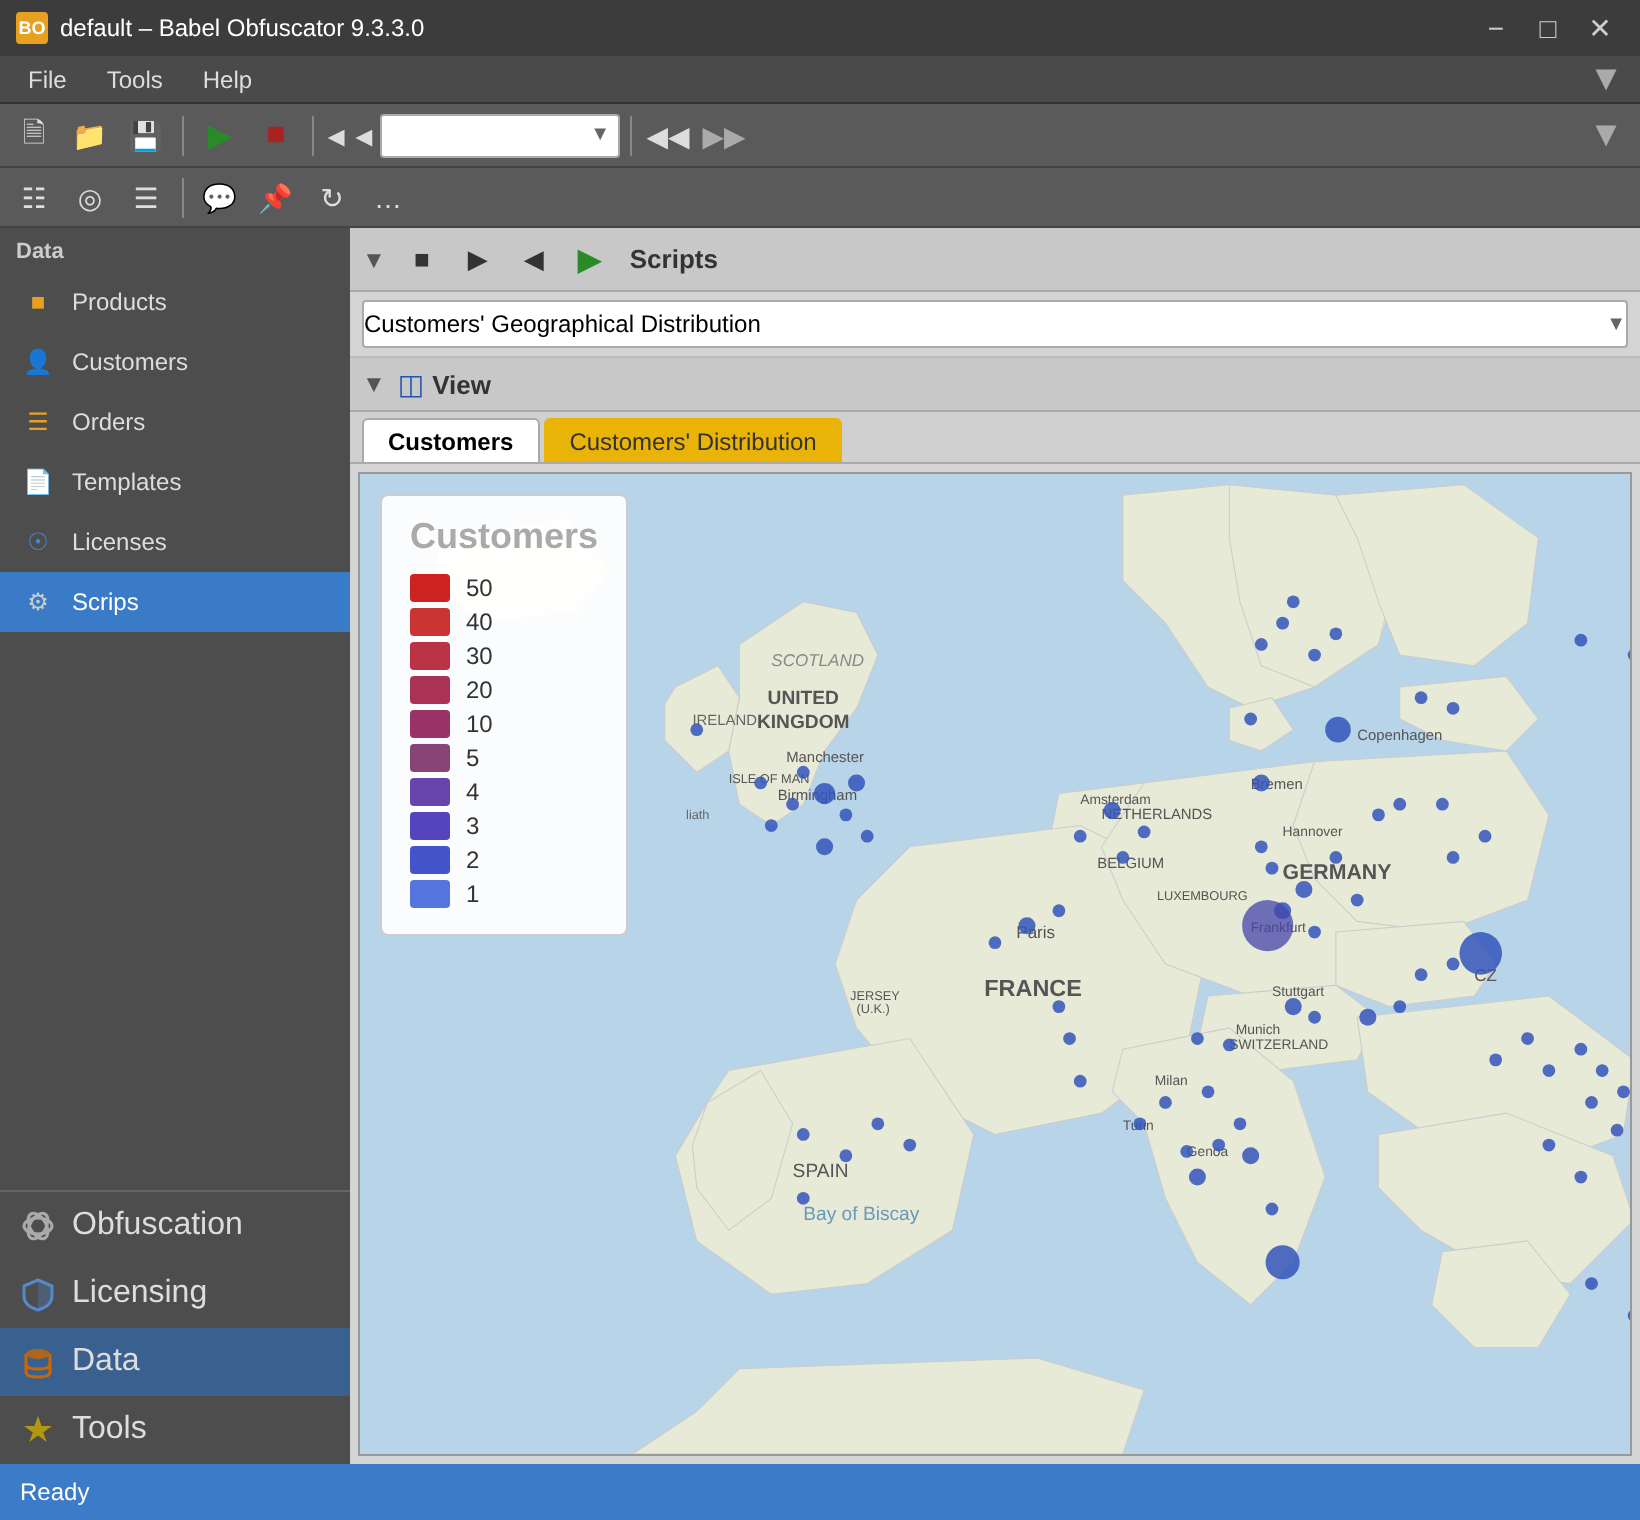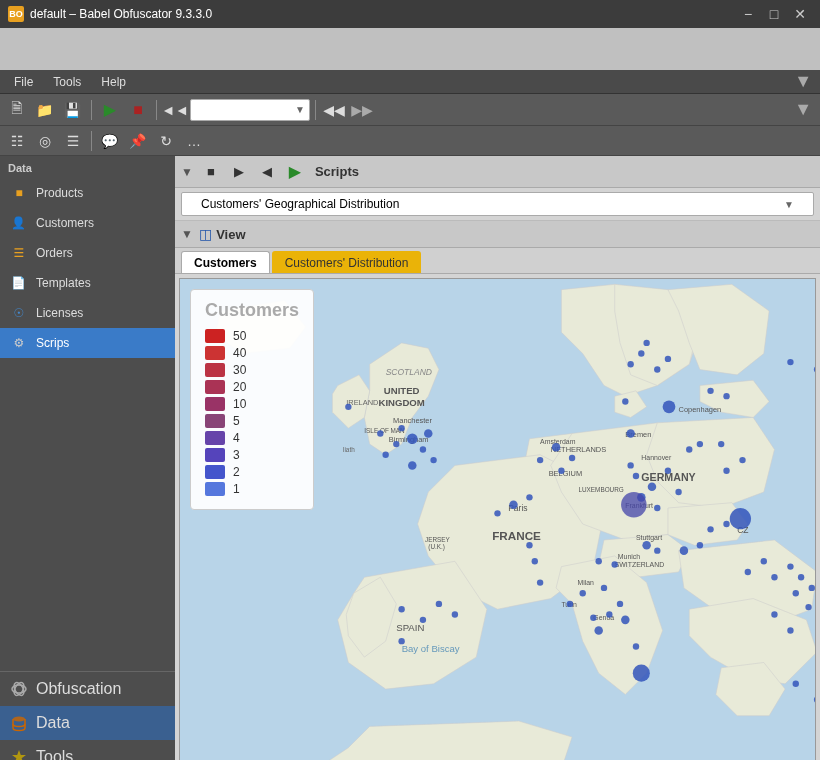--- a/index.html
+++ b/index.html
@@ -21,21 +21,20 @@
     .title-btn { width: 24px; height: 20px; background: transparent; border: none; color: #ccc; cursor: pointer; font-size: 14px; display: flex; align-items: center; justify-content: center; }
 
     
     .menu-bar {
       background: #4a4a4a;
       height: 24px;
       display: flex;
       align-items: center;
       padding: 0 4px;
       border-bottom: 1px solid #333;
-      margin-top: 42px;
     }
     .menu-item { color: #ddd; padding: 2px 10px; cursor: pointer; font-size: 12px; }
 
     
     .toolbar {
       background: #5a5a5a;
       height: 32px;
       display: flex;
       align-items: center;
       padding: 0 4px;
@@ -158,21 +157,21 @@
       padding: 4px 6px;
       display: flex;
       align-items: center;
     }
     .view-dropdown {
       flex: 1;
       height: 24px;
       background: #fff;
       border: 1px solid #aaa;
       font-size: 12px;
-      padding: 0 19px;
+      padding: 0 0;
       border-radius: 2px;
       display: flex; align-items: center; justify-content: space-between;
       cursor: pointer;
     }
 
     
     .view-header {
       background: #c8c8c8;
       height: 28px;
       display: flex;
@@ -357,20 +356,29 @@
     <div class="sidebar-bottom">
       <div class="sidebar-bottom-item">
         <div class="sidebar-item-icon icon-obfuscation">
           <svg width="18" height="18" viewBox="0 0 18 18">
               <ellipse cx="9" cy="9" rx="7" ry="4" fill="none" stroke="#aaa" stroke-width="1.5"></ellipse>
               <ellipse cx="9" cy="9" rx="7" ry="4" fill="none" stroke="#aaa" stroke-width="1.5" transform="rotate(60,9,9)"></ellipse>
               <ellipse cx="9" cy="9" rx="7" ry="4" fill="none" stroke="#aaa" stroke-width="1.5" transform="rotate(-60,9,9)"></ellipse>
             </svg>
         </div>
         <span>Obfuscation</span>
+      </div>
+      <div class="sidebar-bottom-item">
+        <div class="sidebar-item-icon icon-licensing">
+          <svg width="18" height="18" viewBox="0 0 18 18">
+              <path d="M9 2 L16 5 L16 10 Q16 15 9 17 Q2 15 2 10 L2 5 Z" fill="none" stroke="#5588cc" stroke-width="1.5"></path>
+              <path d="M9 2 L16 5 L16 10 Q16 15 9 17" fill="#5588cc" opacity="0.3"></path>
+            </svg>
+        </div>
+        <span>Licensing</span>
       </div>
       <div class="sidebar-bottom-item active">
         <div class="sidebar-item-icon icon-data">
           <svg width="18" height="18" viewBox="0 0 18 18">
               <ellipse cx="9" cy="5" rx="6" ry="2.5" fill="#cc6600" opacity="0.8"></ellipse>
               <path d="M3 5 L3 10 Q3 12.5 9 12.5 Q15 12.5 15 10 L15 5" fill="none" stroke="#cc6600" stroke-width="1.5"></path>
               <path d="M3 10 L3 14 Q3 16.5 9 16.5 Q15 16.5 15 14 L15 10" fill="none" stroke="#cc6600" stroke-width="1.5"></path>
             </svg>
         </div>
         <span>Data</span>

